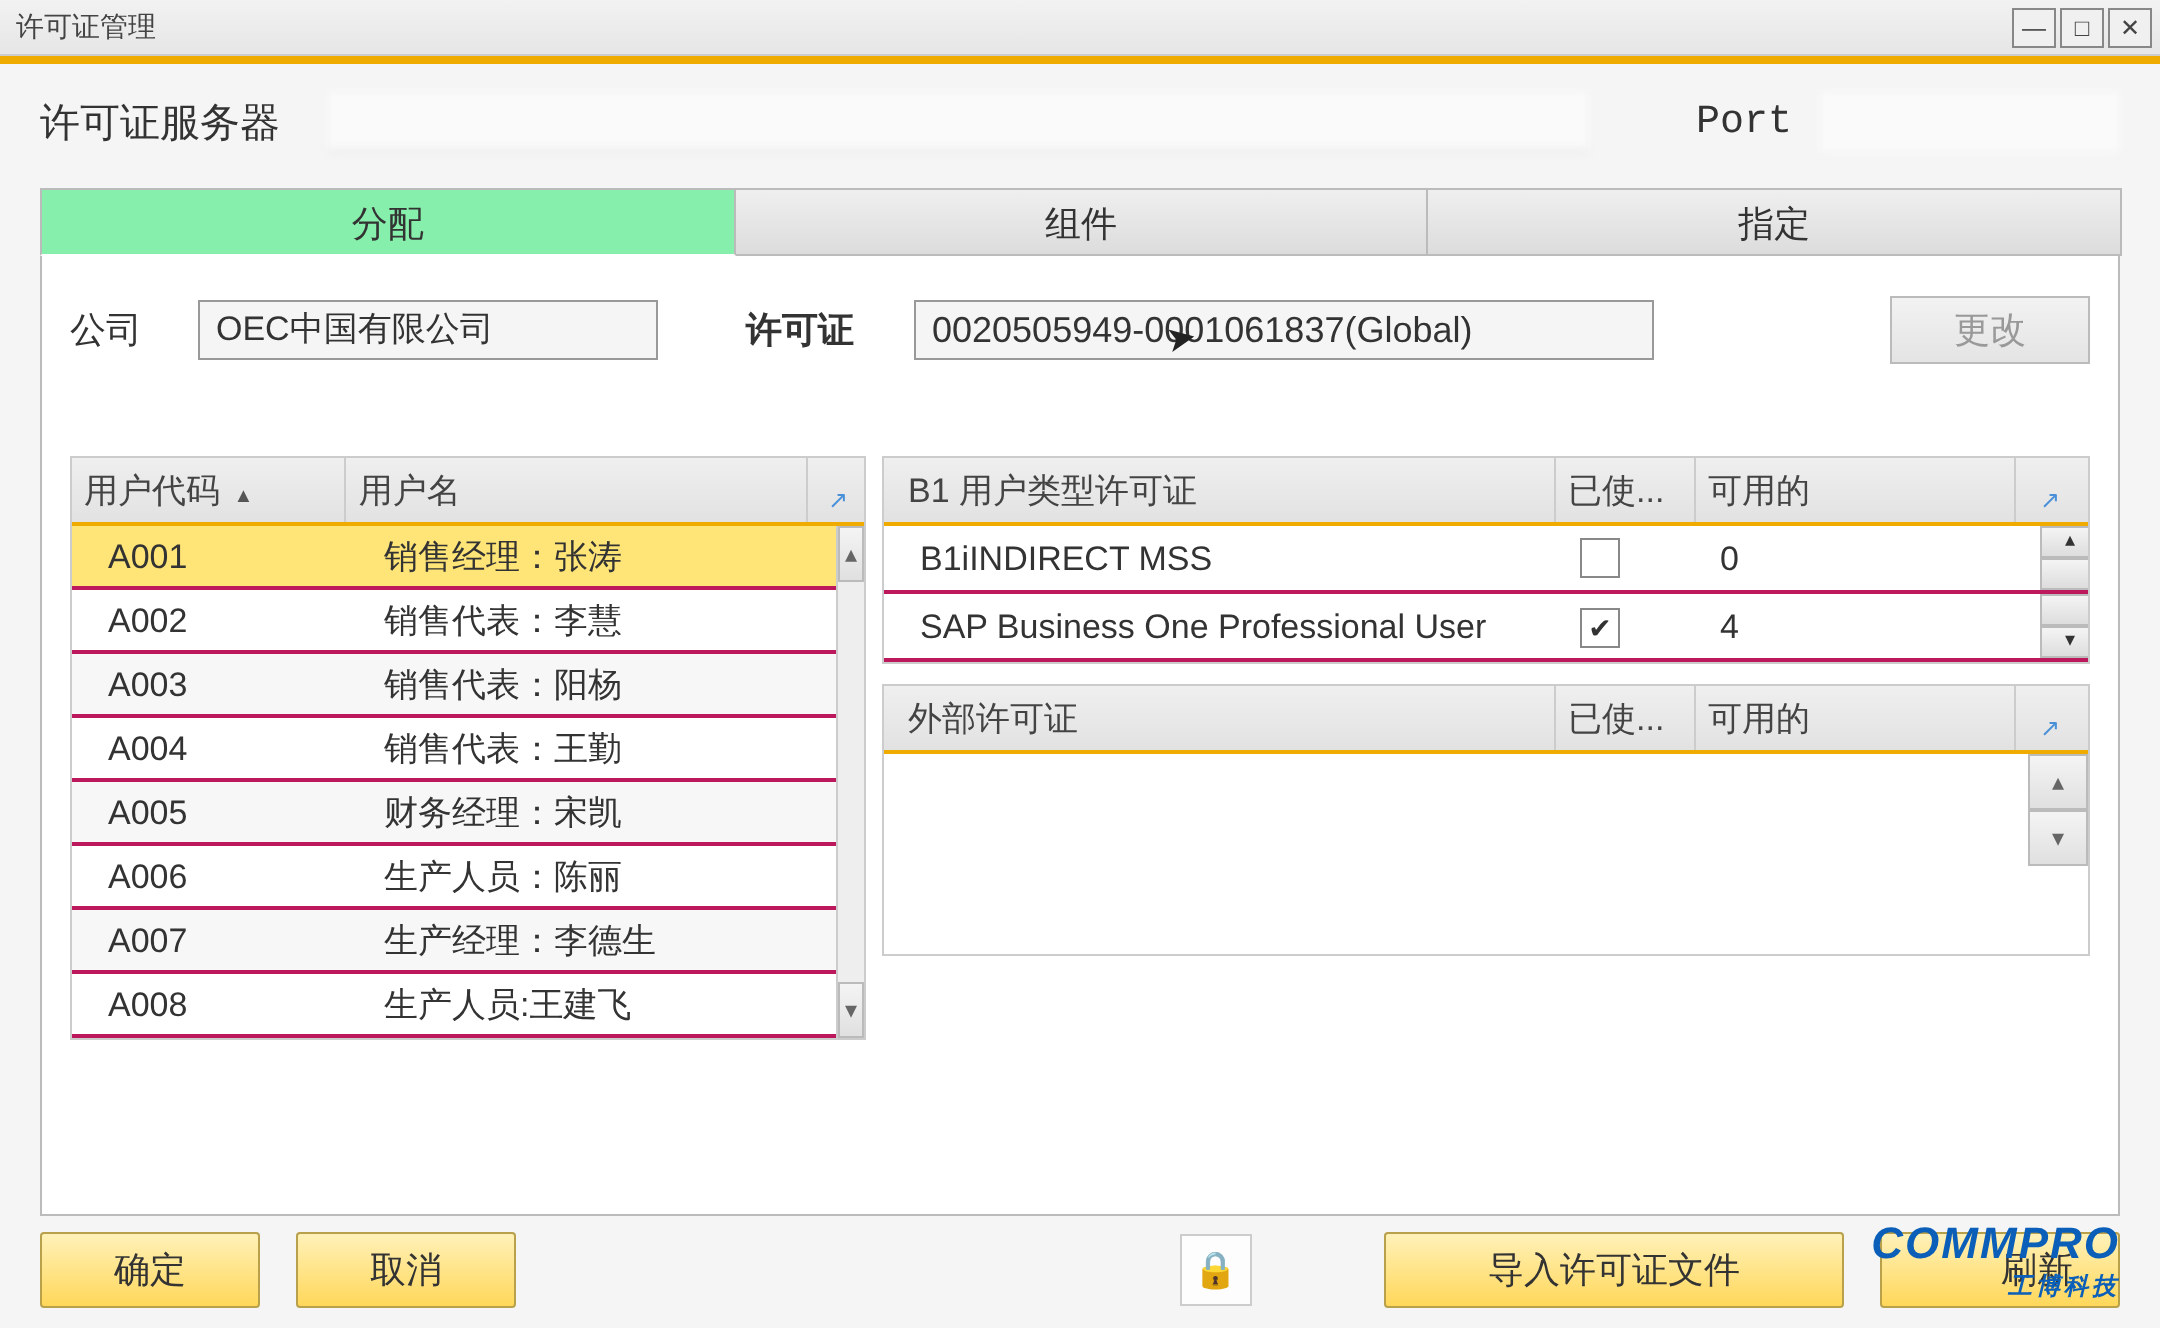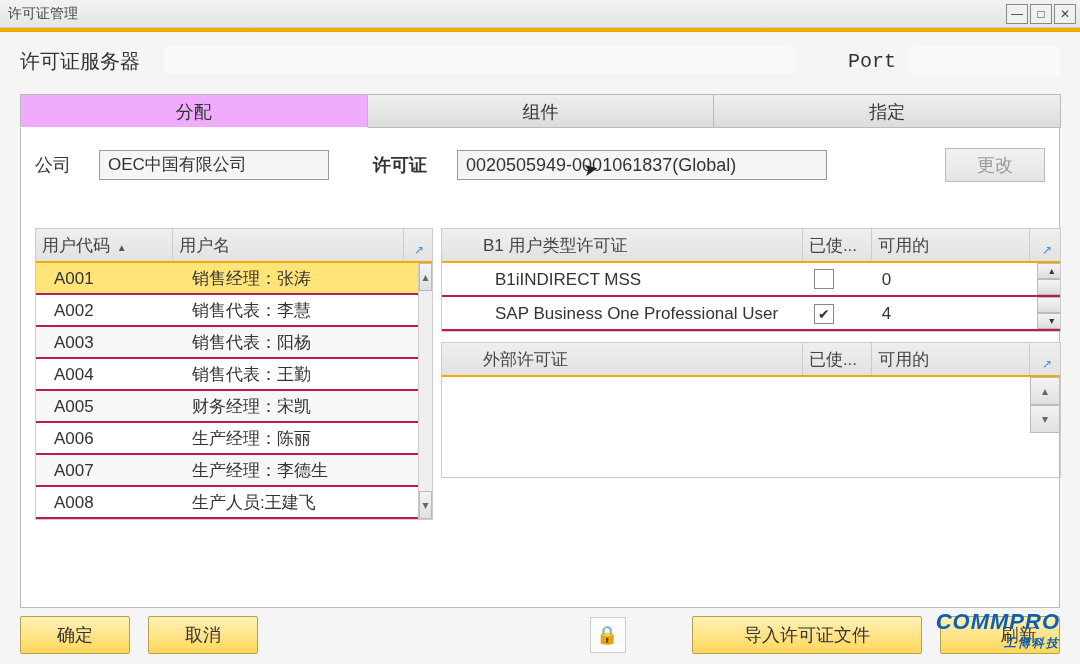--- a/index.html
+++ b/index.html
@@ -73,21 +73,21 @@
     line-height: 34px;
     font-size: 18px;
     color: #333;
     border: 1px solid #bbb;
     background: linear-gradient(#efefef, #dcdcdc);
     cursor: pointer;
     position: relative;
     margin-right: -1px;
   }
   .tab.active {
-    background: #f0abfc;
+    background: #86efac;
     border-bottom: 1px solid #fff;
     z-index: 2;
   }
 
   
   .panel {
     margin: 0 20px 0 20px;
     padding: 20px 14px 14px 14px;
     background: #fff;
     border: 1px solid #bbb;
@@ -187,21 +187,21 @@
   .scroll-btn {
     width: 100%; height: 28px;
     background: linear-gradient(#f4f4f4,#e0e0e0);
     border: 1px solid #bbb;
     display:flex; align-items:center; justify-content:center;
     font-size: 12px; color:#666;
   }
   .scroll-track { flex:1; background:#eee; }
 
   .right-pane .tbl { margin-bottom: 10px; }
-  .right-pane .col-lictype { width: 330px; margin-left: 35px; }
+  .right-pane .col-lictype { width: 330px; }
   .right-pane .col-used { width: 70px; text-align:left; }
   .right-pane .col-avail { width: 160px; }
   .right-pane .col-spin { width: 30px; }
   .right-pane .tr { height: 34px; line-height: 34px; }
   .right-pane .tbl2 .tbody { height: 100px; }
 
   .chk {
     width: 20px; height: 20px;
     border: 1px solid #888;
     background: #fff;
@@ -347,21 +347,21 @@
               <div class="tr">
                 <div class="td col-code">A004</div>
                 <div class="td col-name">销售代表：王勤</div>
               </div>
               <div class="tr alt1">
                 <div class="td col-code">A005</div>
                 <div class="td col-name">财务经理：宋凯</div>
               </div>
               <div class="tr">
                 <div class="td col-code">A006</div>
-                <div class="td col-name">生产经理：陈丽</div>
+                <div class="td col-name">生产人员：陈丽</div>
               </div>
               <div class="tr alt1">
                 <div class="td col-code">A007</div>
                 <div class="td col-name">生产经理：李德生</div>
               </div>
               <div class="tr">
                 <div class="td col-code">A008</div>
                 <div class="td col-name">生产人员:王建飞</div>
               </div>
             </div>

